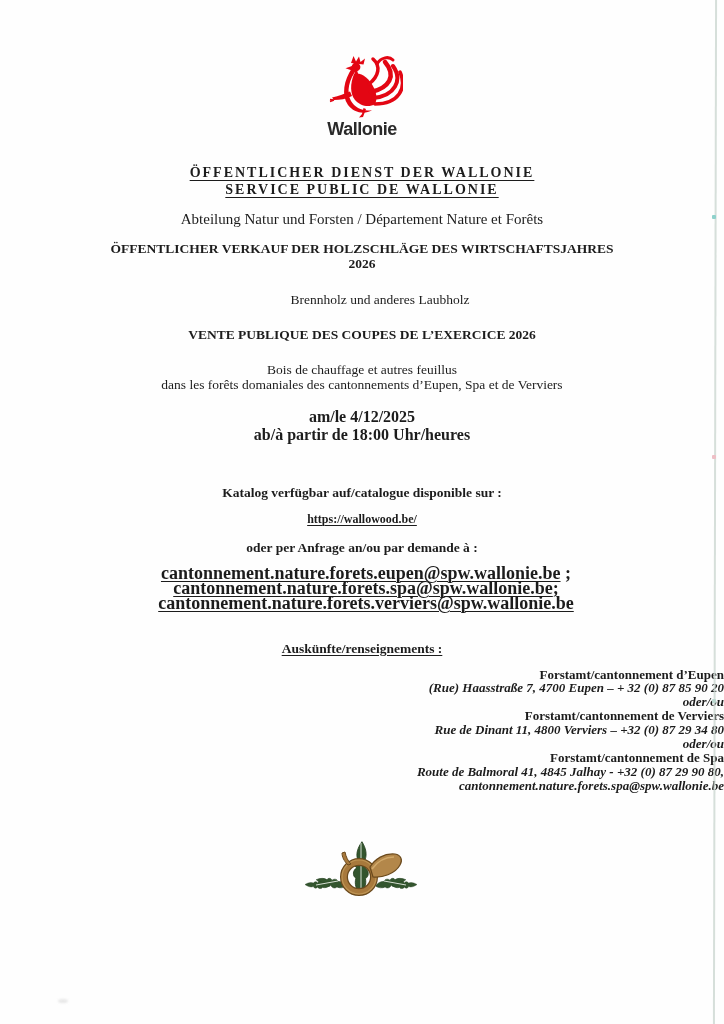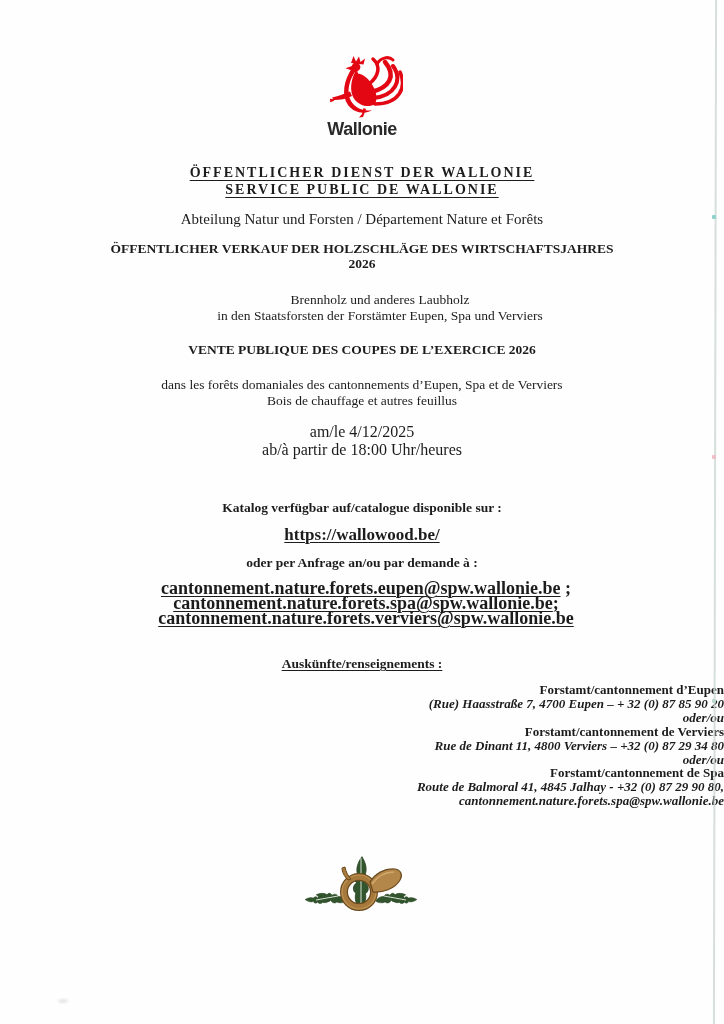--- a/index.html
+++ b/index.html
@@ -28,25 +28,25 @@
     text-decoration:underline;
     text-underline-offset:3px;
     text-decoration-thickness:1.4px;
   }
   .hdr-block{margin-top:25px;}
   .dept{margin-top:13px;font-size:15px;line-height:16px;}
   .de-title{margin-top:14px;font-weight:bold;font-size:13.5px;line-height:15px;}
   .de-sub{margin-top:21px;font-size:13.5px;line-height:15.5px;padding-left:36px;}
   .fr-title{margin-top:19px;font-weight:bold;font-size:13.5px;line-height:15px;}
   .fr-sub{margin-top:20px;font-size:13.5px;line-height:15.5px;}
-  .event-datetime{margin-top:15px;font-weight:normal;font-size:16px;line-height:18px;}
+  .event-datetime{margin-top:15px;font-weight:bold;font-size:16px;line-height:18px;}
   .event-venue{margin-top:21px;font-weight:bold;font-size:16px;line-height:18px;}
   .catalog-intro{margin-top:41px;font-weight:bold;font-size:13.5px;line-height:15px;}
   .catalog-url{
-    margin-top:12px;font-weight:bold;font-size:17px;line-height:15px;
+    margin-top:12px;font-weight:bold;font-size:12px;line-height:15px;
   }
   .u{
     text-decoration:underline;
     text-underline-offset:2px;
     text-decoration-thickness:1.3px;
   }
   .catalog-request{margin-top:13px;font-weight:bold;font-size:13.5px;line-height:15px;}
   .emails{margin-top:11px;font-weight:bold;font-size:18px;line-height:15px;padding-left:8px;}
   .info-heading{margin-top:30px;font-weight:bold;font-size:13.5px;line-height:15px;}
   .contacts{margin-top:12px;font-size:13px;line-height:13.9px;text-align:right;}
@@ -111,27 +111,26 @@
     <div class="hdr">SERVICE PUBLIC DE WALLONIE</div>
   </div>
   <div class="dept">Abteilung Natur und Forsten / Département Nature et Forêts</div>
 
   <div class="de-title">
     <div>ÖFFENTLICHER VERKAUF DER HOLZSCHLÄGE DES WIRTSCHAFTSJAHRES</div>
     <div>2026</div>
   </div>
   <div class="de-sub">
     <div>Brennholz und anderes Laubholz</div>
-    <div>in den Staatsforsten der Forstämter Eupen, Spa und Verviers</div>
   </div>
 
   <div class="fr-title">VENTE PUBLIQUE DES COUPES DE L’EXERCICE 2026</div>
   <div class="fr-sub">
+    <div>Bois de chauffage et autres feuillus</div>
     <div>dans les forêts domaniales des cantonnements d’Eupen, Spa et de Verviers</div>
-    <div>Bois de chauffage et autres feuillus</div>
   </div>
 
   <div class="event-datetime">
     <div>am/le 4/12/2025</div>
     <div>ab/à partir de 18:00 Uhr/heures</div>
   </div>
 
 
   <div class="catalog-intro">Katalog verfügbar auf/catalogue disponible sur :</div>
   <div class="catalog-url">

